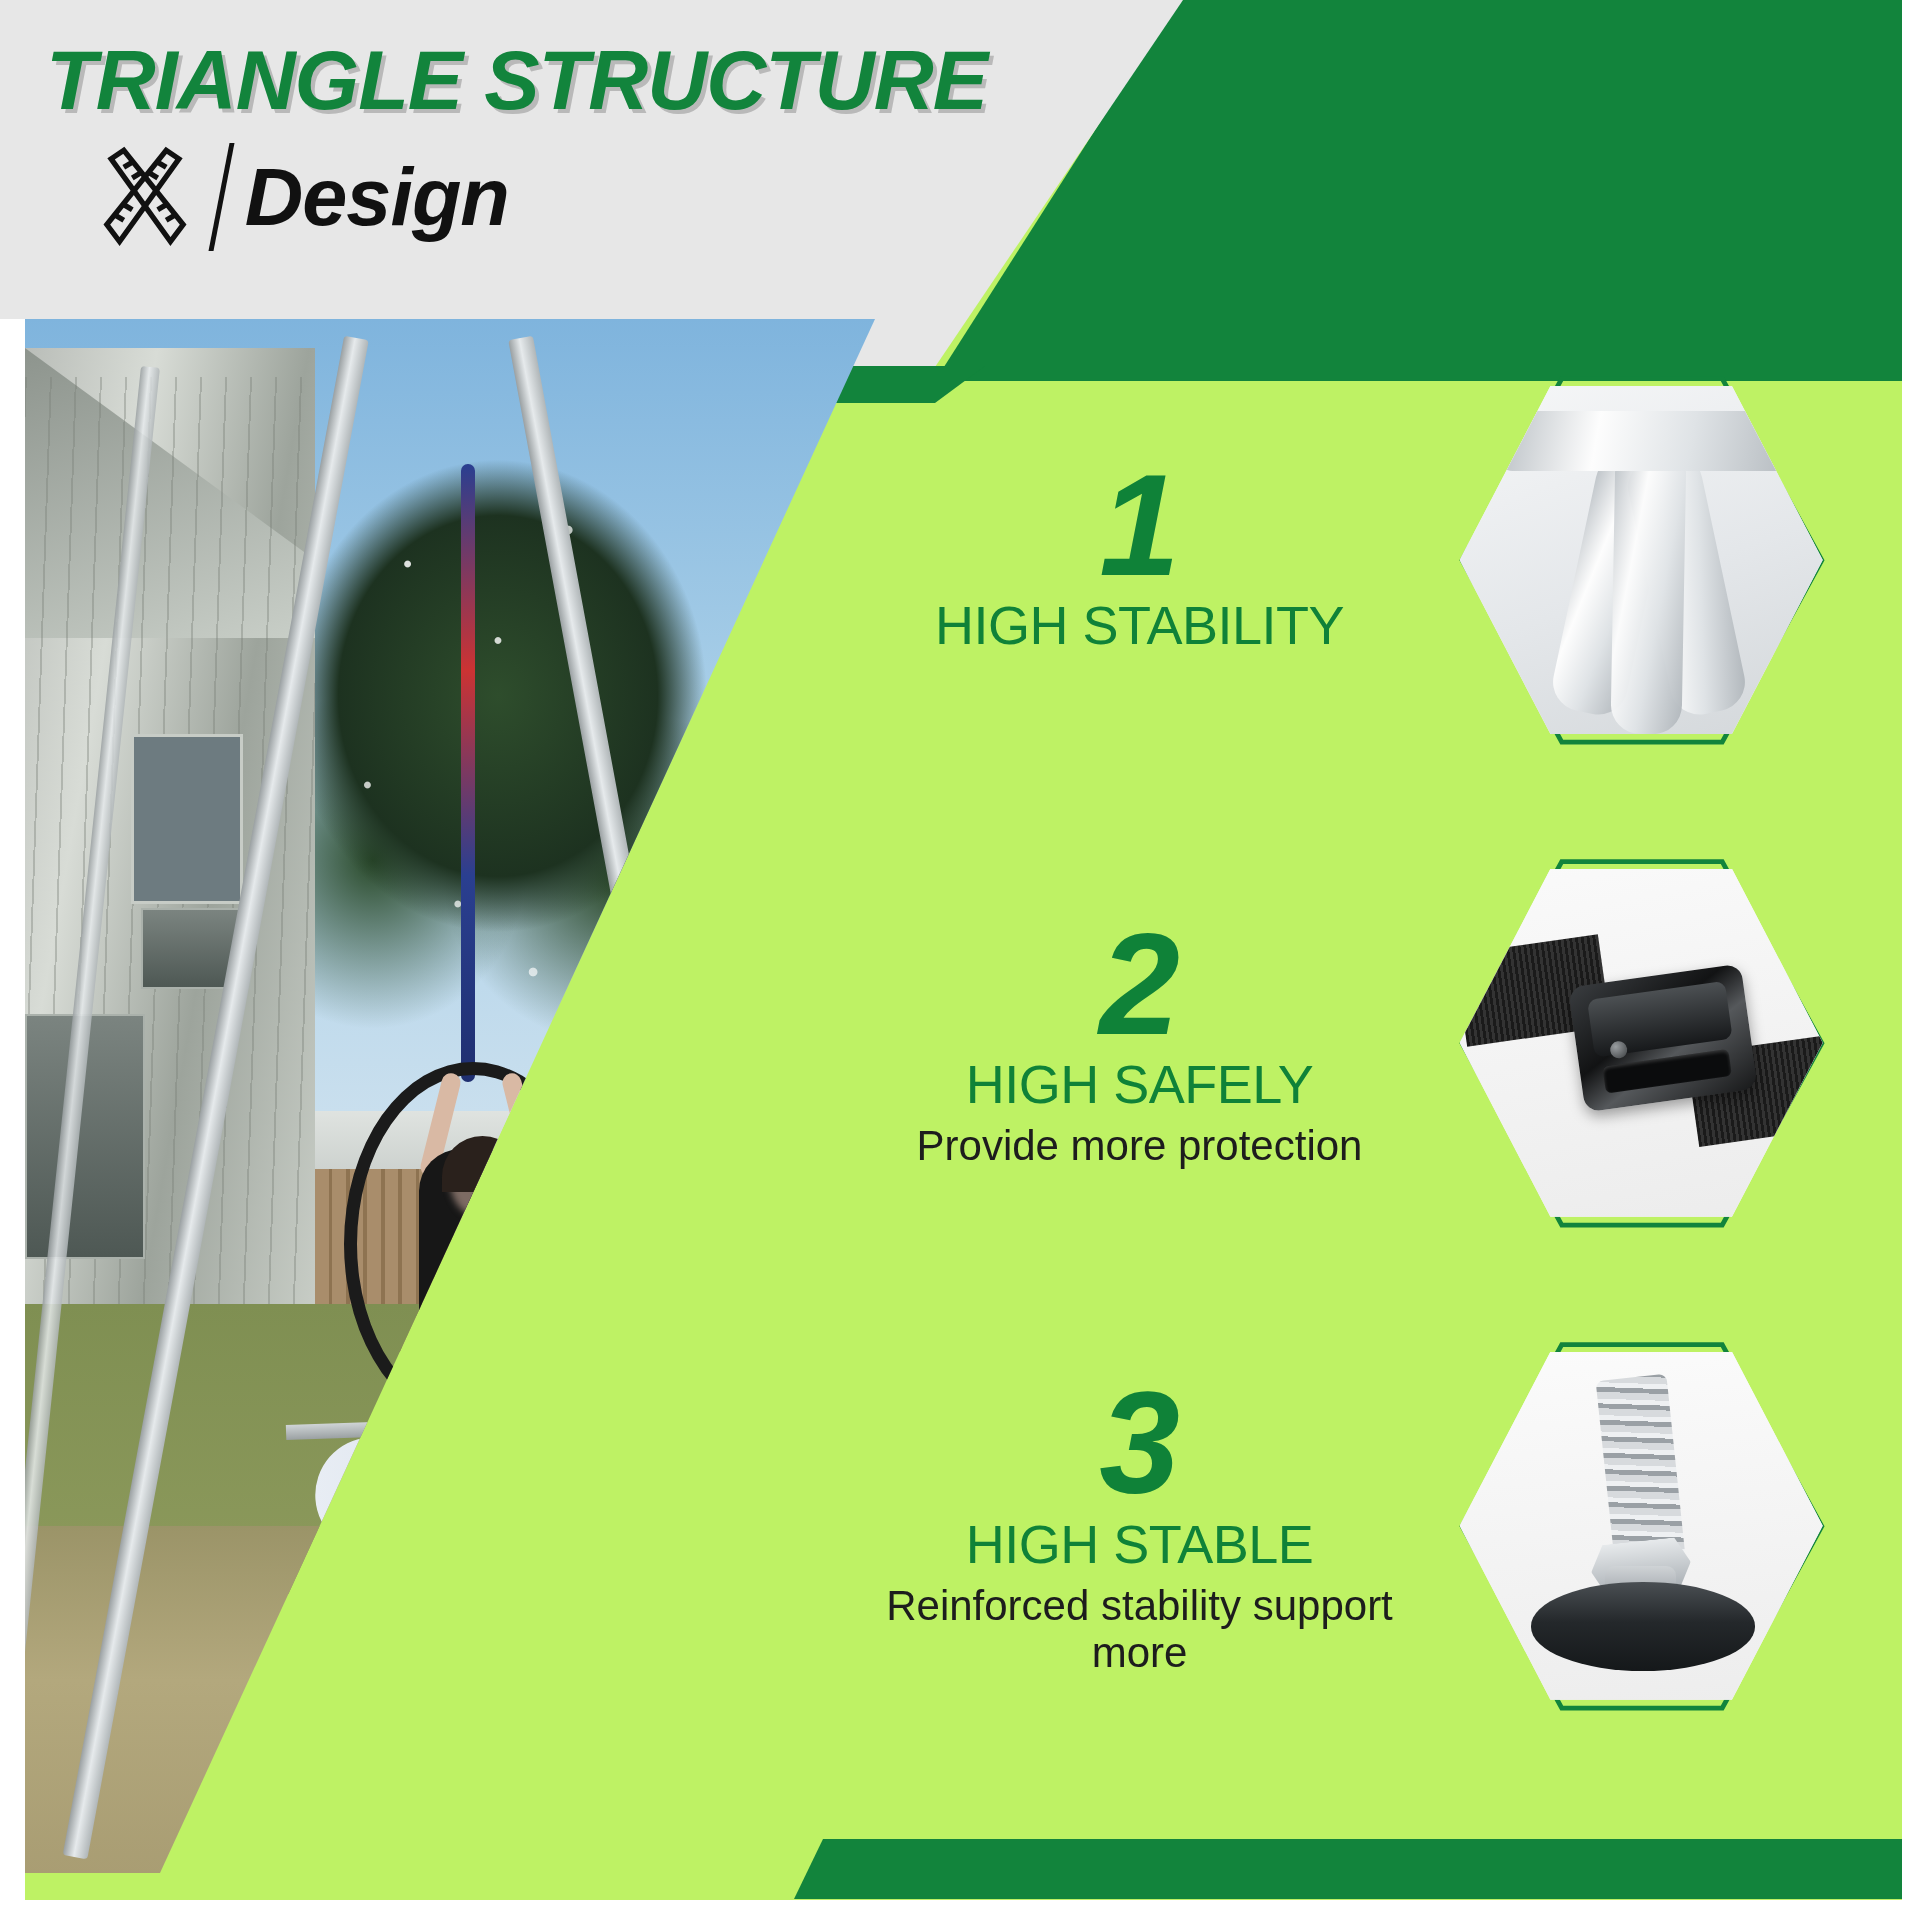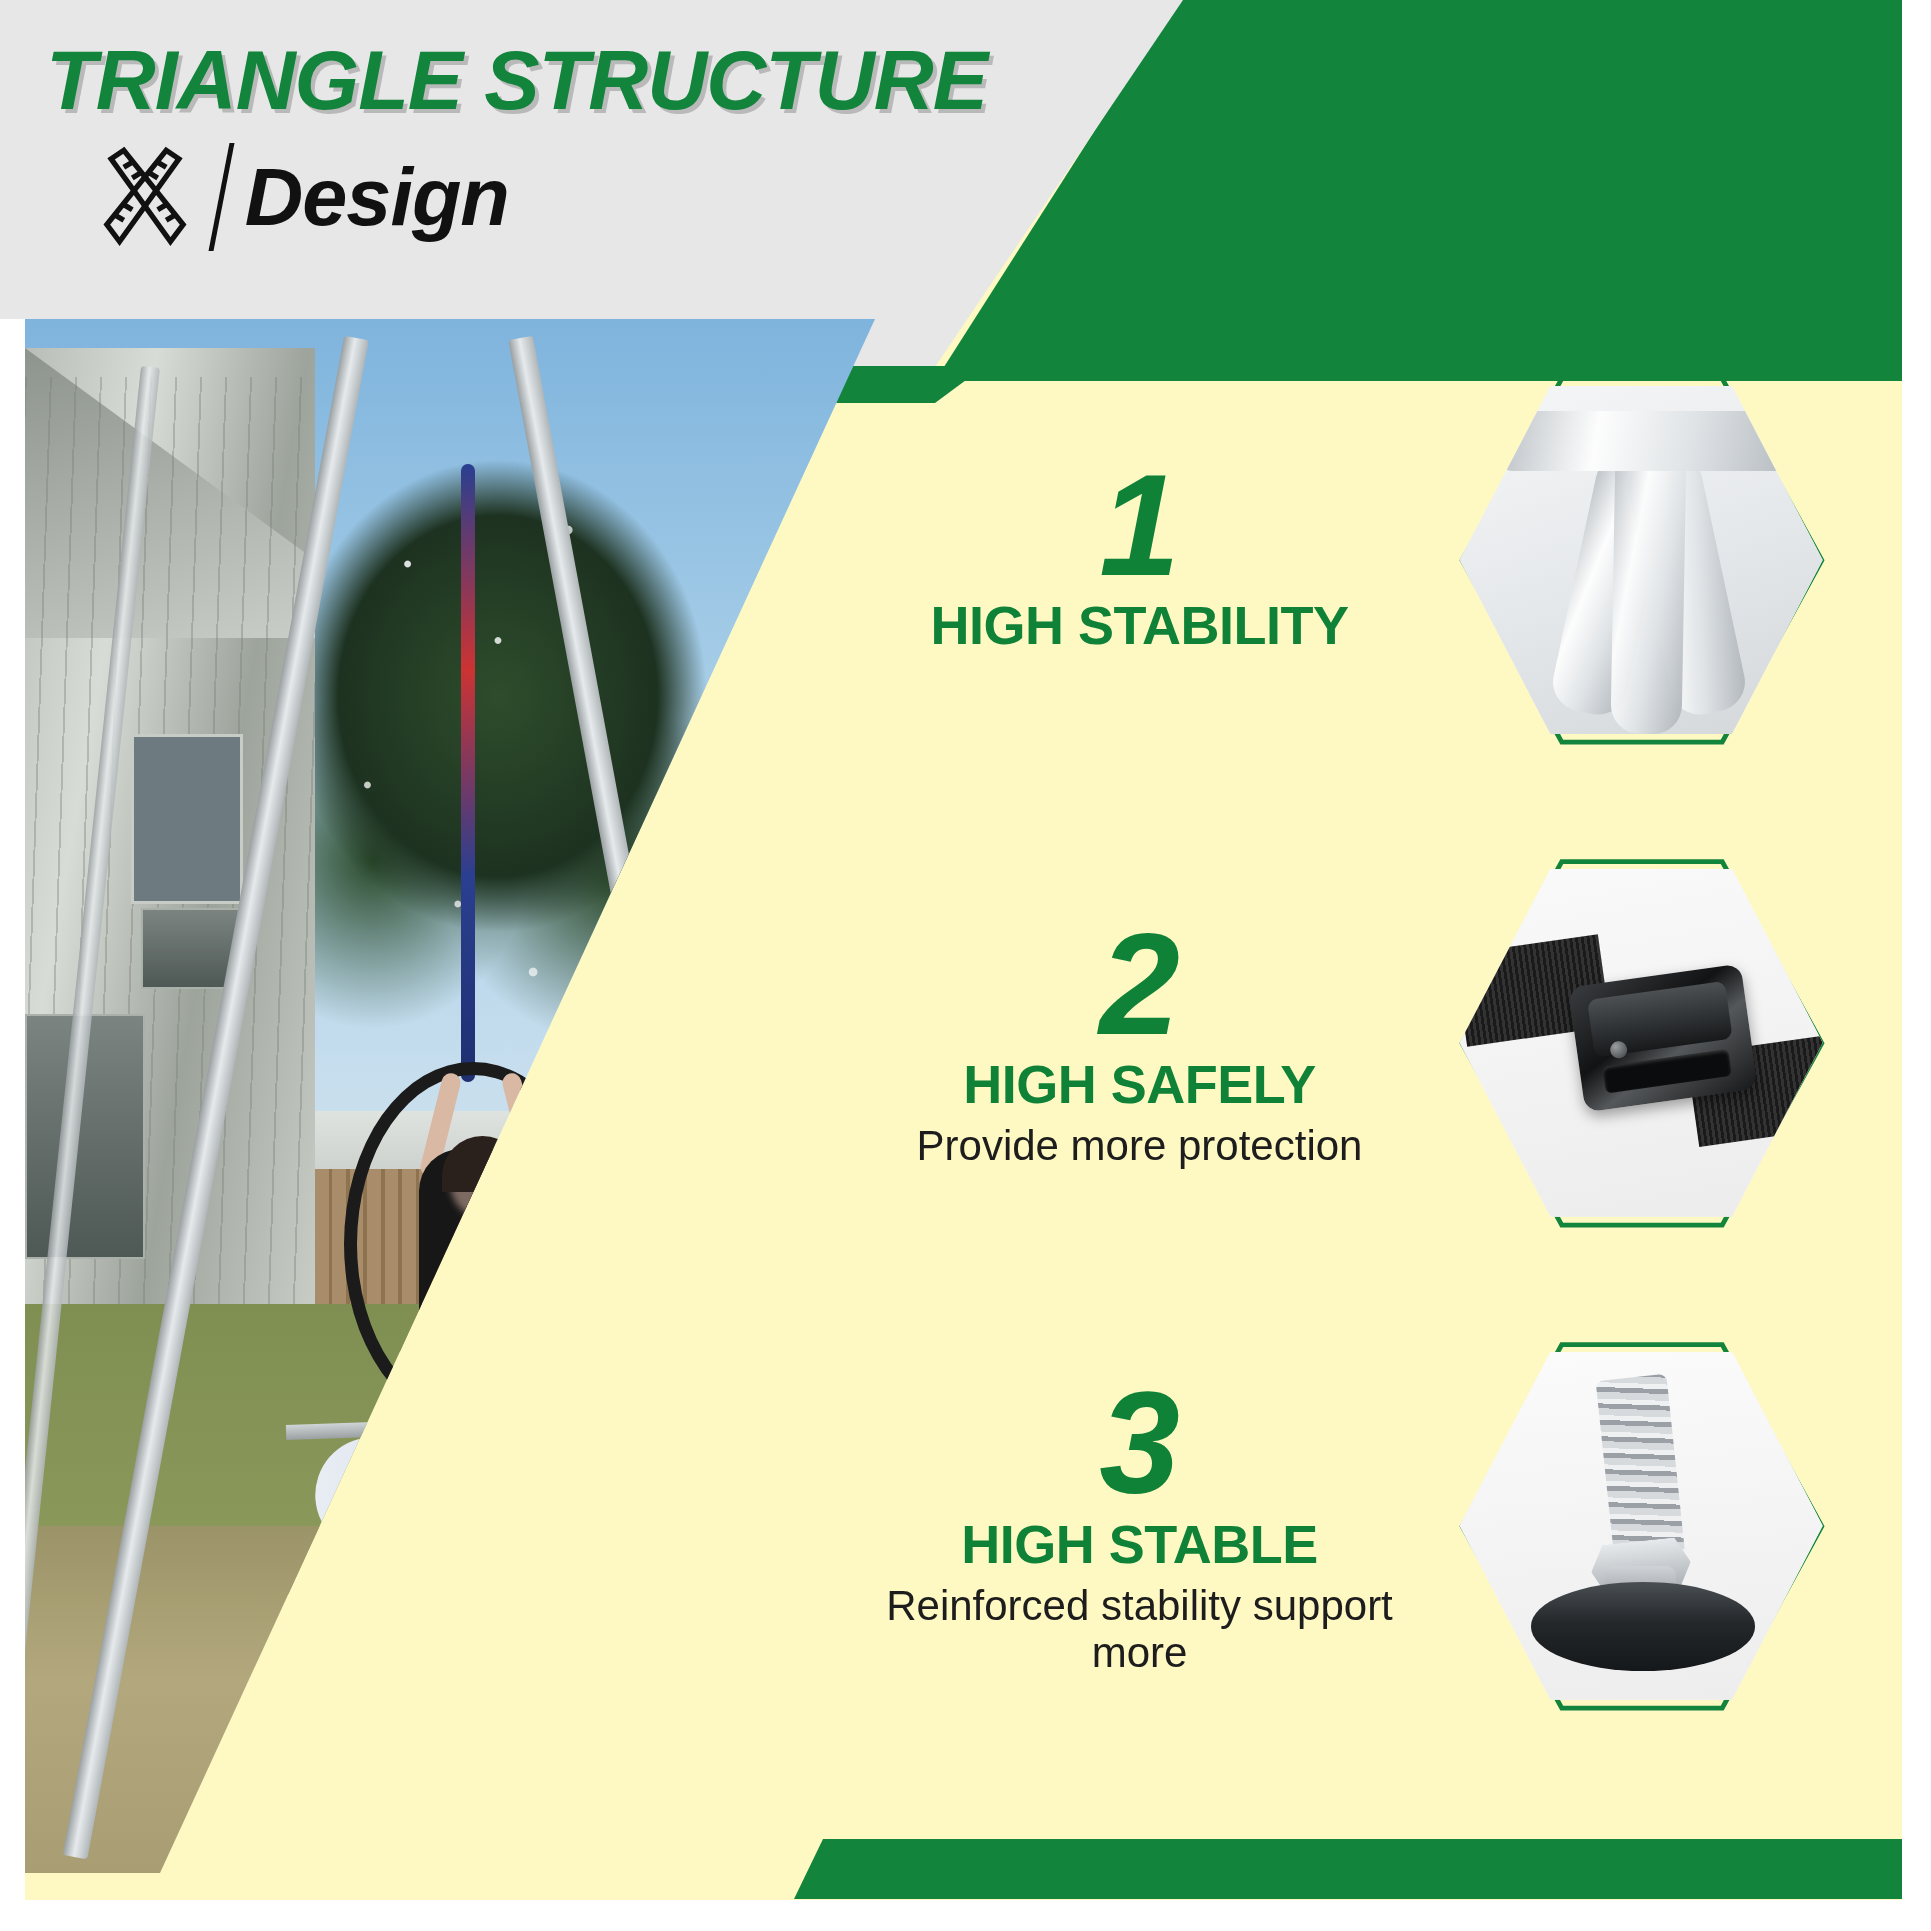--- a/index.html
+++ b/index.html
@@ -2,21 +2,21 @@
 <html><head>
 <meta charset="utf-8">
 <style>
   html,body{margin:0;padding:0;}
   body{
     width:1931px;height:1931px;
     background:#ffffff;
     font-family:"Liberation Sans", sans-serif;
     overflow:hidden;
   }
-  #root{position:relative;width:1931px;height:1931px;background:#fef9c3;overflow:hidden;}
+  #root{position:relative;width:1931px;height:1931px;background:#bef264;overflow:hidden;}
 
   
   .green-wedge{
     position:absolute;left:0;top:0;width:1931px;height:415px;
     background:#12843c;
     clip-path:polygon(1178px 0, 1931px 0, 1931px 381px, 935px 381px);
   }
   
   .gray-panel{
     position:absolute;left:0;top:0;width:1265px;height:367px;
@@ -121,21 +121,21 @@
   
   .features{position:absolute;left:850px;top:328px;width:1052px;height:1545px;}
   .feature{position:absolute;left:0;width:1052px;height:425px;display:flex;align-items:center;}
   .f1{top:19.3px;} .f2{top:502px;} .f3{top:985px;}
   .f-text{width:579px;text-align:center;padding-right:9.7px;}
   .f-num{
     font-size:145px;font-weight:bold;font-style:italic;color:#0f8238;
     line-height:.95;margin:0 0 3.9px 0;
   }
   .f-title{
-    font-size:54px;font-weight:bold;color:#0f8238;letter-spacing:-0.5px;
+    font-size:54px;font-weight:normal;color:#0f8238;letter-spacing:-0.5px;
     line-height:1.02;margin:0 0 9.7px 0;
   }
   .f-desc{
     font-size:42px;font-weight:400;color:#1d1d1d;line-height:1.12;margin:0;
   }
   
   .hexwrap{position:relative;width:406px;height:386px;flex:none;}
   .hexborder{position:absolute;inset:0;}
   .hexfill{
     position:absolute;left:21px;top:19.3px;width:363px;height:348px;

